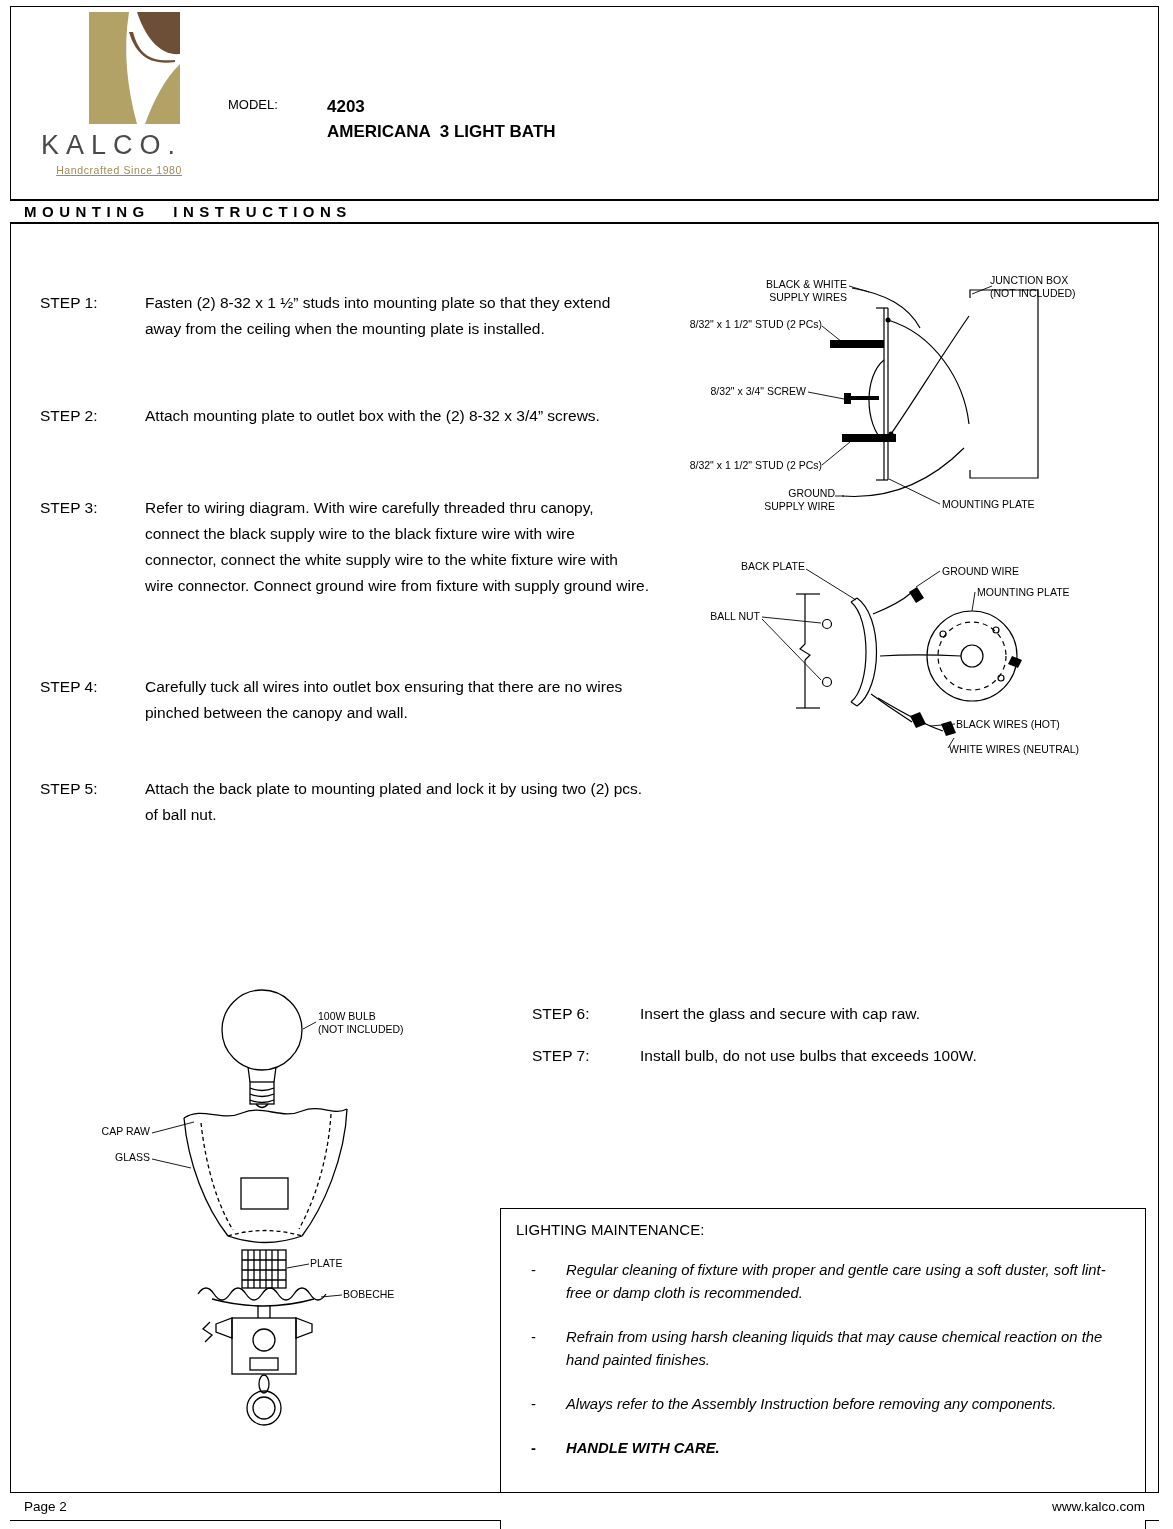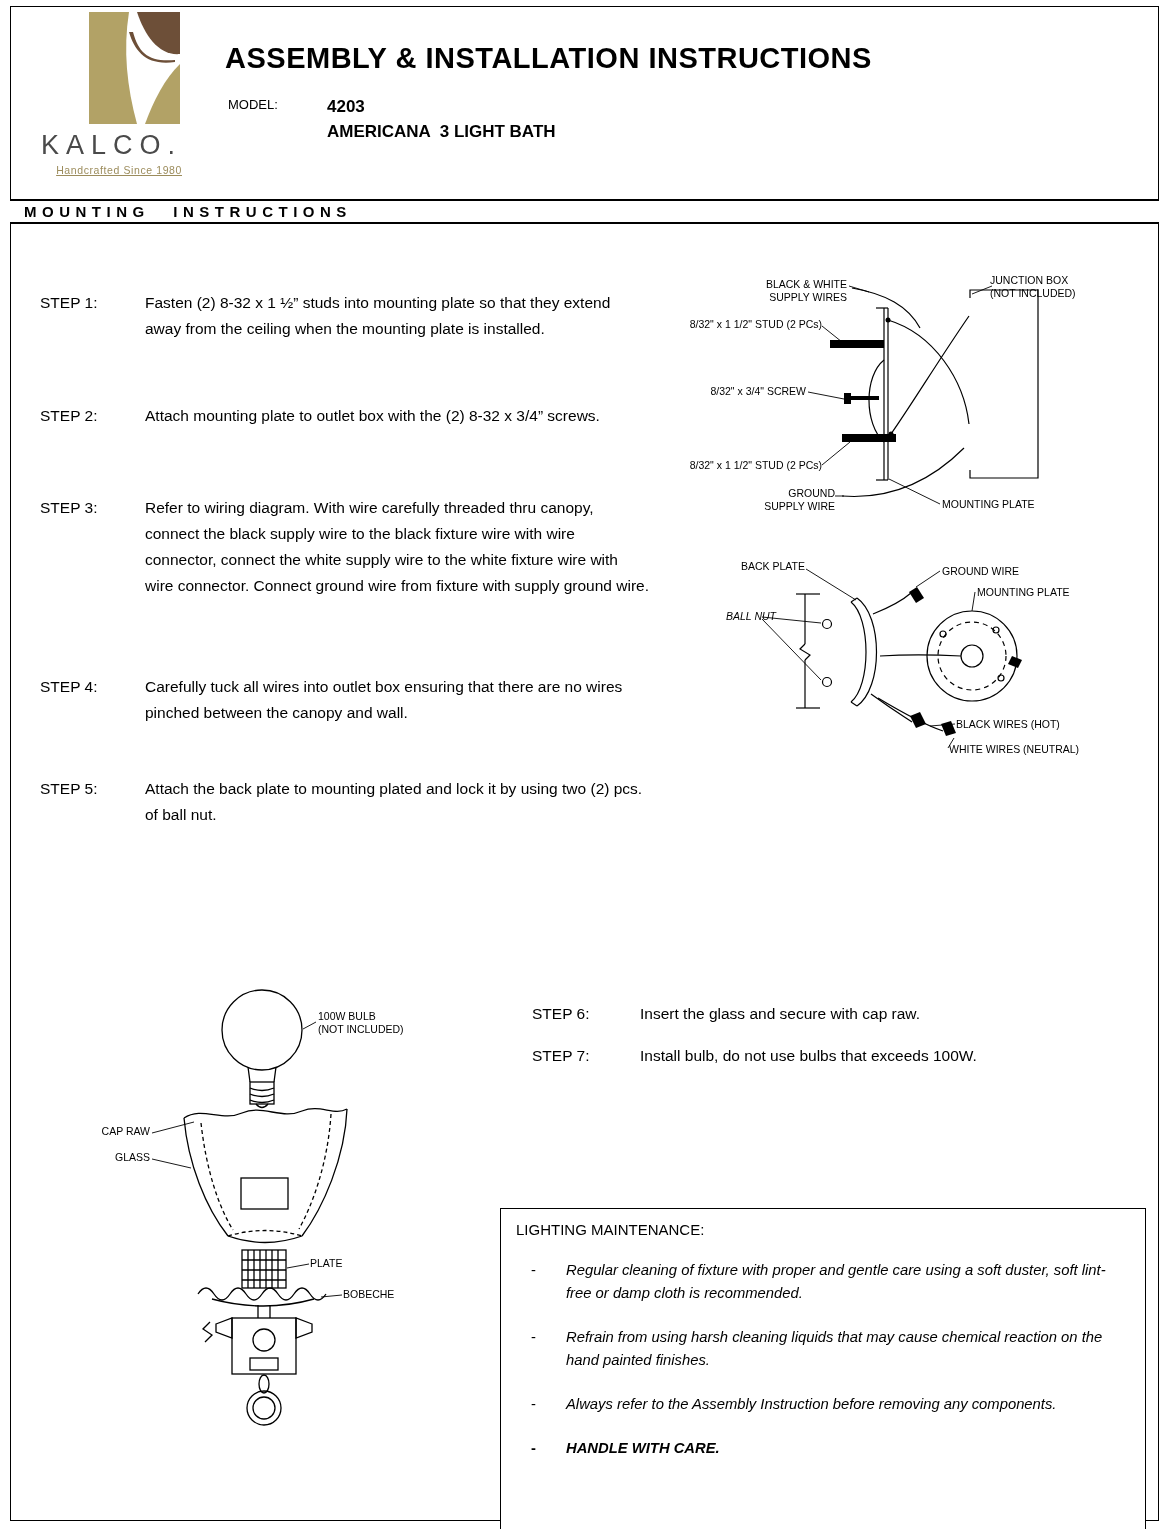--- a/index.html
+++ b/index.html
@@ -58,21 +58,21 @@
   .l-jbox{left:318px;top:2px;}
   .l-stud-top{left:2px;top:46px;width:148px;}
   .l-screw{left:2px;top:113px;width:132px;}
   .l-stud-bot{left:2px;top:187px;width:148px;}
   .l-ground{left:58px;top:215px;width:105px;}
   .l-mplate1{left:270px;top:226px;}
   
   .l-bplate{left:2px;top:4px;width:103px;}
   .l-gwire{left:242px;top:9px;}
   .l-mplate2{left:277px;top:30px;}
-  .l-ballnut{left:18px;top:54px;width:58px;font-style:italic;}
+  .l-ballnut{left:2px;top:54px;width:58px;}
   .l-blackw{left:256px;top:162px;}
   .l-whitew{left:249px;top:187px;}
   
   .l-bulb{left:258px;top:38px;}
   .l-capraw{left:2px;top:153px;width:88px;}
   .l-glass{left:2px;top:179px;width:88px;}
   .l-socket{left:250px;top:285px;}
   .l-bobeche{left:283px;top:316px;}
   
   .maint-box{
@@ -102,21 +102,20 @@
     <svg width="95" height="112" viewBox="0 0 95 112">
       <path d="M2,0 L42,0 C36,38 40,75 50,112 L2,112 Z" fill="#b2a266"></path>
       <path d="M50,0 L93,0 L93,42 C72,44 58,24 50,0 Z" fill="#6d4f38"></path>
       <path d="M93,52 L93,112 L58,112 C66,90 78,66 93,52 Z" fill="#b2a266"></path>
       <path d="M46,20 C52,42 62,50 88,48 L88,50 C60,54 48,40 42,20 Z" fill="#6d4f38"></path>
     </svg>
     <div class="logo-name">KALCO.</div>
     <div class="logo-tagline">Handcrafted Since 1980</div>
   </div>
 
-  <div class="page-title">ASSEMBLY &amp; INSTALLATION INSTRUCTIONS</div>
   <div class="model-label">MODEL:</div>
   <div class="model-number">4203</div>
   <div class="model-name">AMERICANA  3 LIGHT BATH</div>
 
   <div class="section-bar bar-mounting">MOUNTING INSTRUCTIONS</div>
 
   <div class="step step1">
     <div class="step-label">STEP 1:</div>
     <div class="step-text">Fasten (2) 8-32 x 1 ½” studs into mounting plate so that they extend away from the ceiling when the mounting plate is installed.</div>
   </div>
@@ -301,13 +300,17 @@
     <div class="mx-item">
       <span class="mx-dash">-</span>
       <span class="mx-text">Always refer to the Assembly Instruction before removing any components.</span>
     </div>
     <div class="mx-item">
       <span class="mx-dash mx-bold">-</span>
       <span class="mx-text mx-bold">HANDLE WITH CARE.</span>
     </div>
   </div>
 
+  <div class="footer">
+    <span>Page 2</span>
+    <span>www.kalco.com</span>
+  </div>
 </div>
 
 </body></html>

